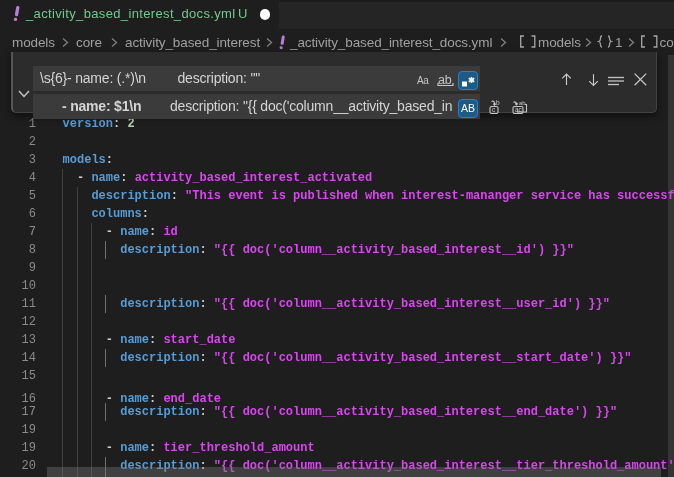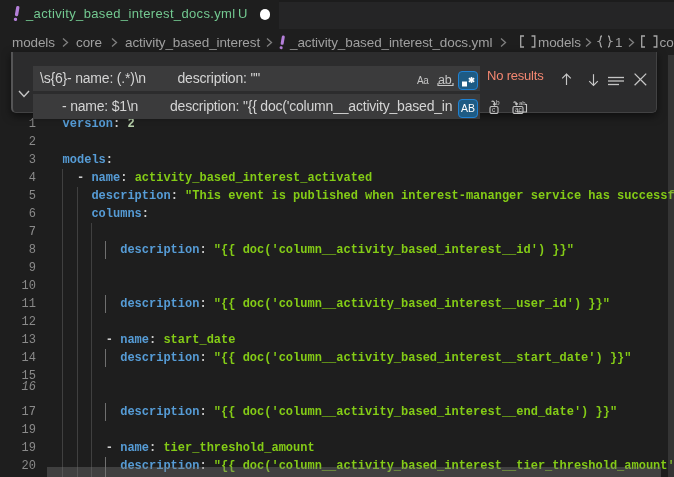--- a/index.html
+++ b/index.html
@@ -13,21 +13,21 @@
   #tabdot{left:260px;top:9.3px;width:10.3px;height:10.3px;border-radius:50%;background:#ffffff;}
   
   #crumbs{left:0;top:29px;width:674px;height:26px;background:#1e1e1e;color:#a0a0a0;font-size:13.5px;}
   .ci{position:absolute;top:0;height:27px;line-height:27px;white-space:pre;letter-spacing:-0.1px;}
   .chev{position:absolute;top:9px;width:9px;height:9px;}
   
   .codeline{position:absolute;left:0;width:674px;height:18px;line-height:18px;font-family:"Liberation Mono",monospace;font-size:12px;font-weight:bold;white-space:pre;color:#cccccc;overflow:hidden;}
   .ln{position:absolute;left:0;top:0;width:36px;text-align:right;color:#8a8a8a;font-weight:normal;}
   .ct{position:absolute;left:62.6px;top:0;}
   .k{color:#569cd6;}
-  .s{color:#84cc16;}
+  .s{color:#d946ef;}
   .n{color:#b5cea8;}
   .guide{position:absolute;width:1px;background:#404040;}
   .guideb{position:absolute;width:1px;background:#6f6f6f;}
   
   #vsb{left:668px;top:55px;width:6px;height:422px;background:rgba(121,121,121,0.25);}
   #hsb{left:47px;top:467px;width:614px;height:10px;background:rgba(121,121,121,0.38);}
   
   #findw{left:11px;top:52px;width:646px;height:61px;background:#2c2c2d;border:1px solid #424243;border-left:2px solid #555556;border-top:none;border-radius:0 0 5px 5px;box-sizing:border-box;box-shadow:0 3px 9px rgba(0,0,0,0.55);}
   .finput{position:absolute;left:22px;width:447px;height:25px;background:#3b3b3c;}
   #fi1{top:3px;}
@@ -105,30 +105,30 @@
     <span class="ci" style="left:659.5px;">col</span>
   </div>
 
   <div id="code">
   <div class="codeline" style="top:115px;"><span class="ln">1</span><span class="ct"><span class="k">version</span><span>: </span><span class="n">2</span></span></div>
   <div class="codeline" style="top:133px;"><span class="ln">2</span><span class="ct"></span></div>
   <div class="codeline" style="top:151px;"><span class="ln">3</span><span class="ct"><span class="k">models</span><span>:</span></span></div>
   <div class="codeline" style="top:169px;"><span class="ln">4</span><span class="ct"><span>  - </span><span class="k">name</span><span>: </span><span class="s">activity_based_interest_activated</span></span></div>
   <div class="codeline" style="top:187px;"><span class="ln">5</span><span class="ct"><span>    </span><span class="k">description</span><span>: </span><span class="s">"This event is published when interest-mananger service has successfully</span></span></div>
   <div class="codeline" style="top:205px;"><span class="ln">6</span><span class="ct"><span>    </span><span class="k">columns</span><span>:</span></span></div>
-  <div class="codeline" style="top:223px;"><span class="ln">7</span></div>
+  <div class="codeline" style="top:223px;"><span class="ln">7</span><span class="ct"><span>      - </span><span class="k">name</span><span>: </span><span class="s">id</span></span></div>
   <div class="codeline" style="top:241px;"><span class="ln">8</span><span class="ct"><span>        </span><span class="k">description</span><span>: </span><span class="s">"{{ doc('column__activity_based_interest__id') }}"</span></span></div>
   <div class="codeline" style="top:259px;"><span class="ln">9</span><span class="ct"></span></div>
   <div class="codeline" style="top:277px;"><span class="ln">10</span></div>
   <div class="codeline" style="top:295px;"><span class="ln">11</span><span class="ct"><span>        </span><span class="k">description</span><span>: </span><span class="s">"{{ doc('column__activity_based_interest__user_id') }}"</span></span></div>
   <div class="codeline" style="top:313px;"><span class="ln">12</span><span class="ct"></span></div>
   <div class="codeline" style="top:331px;"><span class="ln">13</span><span class="ct"><span>      - </span><span class="k">name</span><span>: </span><span class="s">start_date</span></span></div>
   <div class="codeline" style="top:349px;"><span class="ln">14</span><span class="ct"><span>        </span><span class="k">description</span><span>: </span><span class="s">"{{ doc('column__activity_based_interest__start_date') }}"</span></span></div>
   <div class="codeline" style="top:367px;padding-left:30px;"><span class="ln">15</span><span class="ct"></span></div>
-  <div class="codeline" style="top:378px;font-style:italic;"><span class="ln">16</span></div>
+  <div class="codeline" style="top:390px;"><span class="ln">16</span><span class="ct"><span>      - </span><span class="k">name</span><span>: </span><span class="s">end_date</span></span></div>
   <div class="codeline" style="top:403px;"><span class="ln">17</span><span class="ct"><span>        </span><span class="k">description</span><span>: </span><span class="s">"{{ doc('column__activity_based_interest__end_date') }}"</span></span></div>
   <div class="codeline" style="top:421px;"><span class="ln">19</span><span class="ct"></span></div>
   <div class="codeline" style="top:439px;padding-left:36px;"><span class="ln">19</span><span class="ct"><span>      - </span><span class="k">name</span><span>: </span><span class="s">tier_threshold_amount</span></span></div>
   <div class="codeline" style="top:457px;"><span class="ln">20</span><span class="ct"><span>        </span><span class="k">description</span><span>: </span><span class="s">"{{ doc('column__activity_based_interest__tier_threshold_amount') }}"</span></span></div>
   </div>
 
   <div class="guide" style="left:62px;top:169px;height:308px;"></div>
   <div class="guide" style="left:76.6px;top:187px;height:290px;"></div>
   <div class="guide" style="left:91px;top:223px;height:254px;"></div>
   <div class="guideb" style="left:105.4px;top:241px;height:18px;"></div>
@@ -158,21 +158,20 @@
     </svg>
     <div class="bluebox" style="left:447px;top:8px;"></div>
     <svg class="abs" style="left:447px;top:8px;" width="20" height="19" viewBox="0 0 20 19">
       <rect x="4" y="10.5" width="5" height="5" fill="#ffffff"></rect>
       <g stroke="#ffffff" stroke-width="1.6">
         <line x1="13.5" y1="6" x2="13.5" y2="12"></line>
         <line x1="10.8" y1="7.3" x2="16.2" y2="10.7"></line>
         <line x1="10.8" y1="10.7" x2="16.2" y2="7.3"></line>
       </g>
     </svg>
-    <div id="noresults">No results</div>
 
     <svg class="abs" style="left:548px;top:9px;" width="15" height="15" viewBox="0 0 15 15">
       <g fill="none" stroke="#c8c8c8" stroke-width="1.15">
         <line x1="7.5" y1="1.8" x2="7.5" y2="13"></line>
         <polyline points="3.2,6.3 7.5,2 11.8,6.3"></polyline>
       </g>
     </svg>
     <svg class="abs" style="left:575px;top:9px;" width="15" height="15" viewBox="0 0 15 15">
       <g fill="none" stroke="#c8c8c8" stroke-width="1.15">
         <line x1="7.5" y1="2.2" x2="7.5" y2="13.4"></line>
@@ -186,21 +185,21 @@
         <line x1="1" y1="11.5" x2="12" y2="11.5"></line>
       </g>
     </svg>
     <svg class="abs" style="left:622px;top:9px;" width="16" height="15" viewBox="0 0 16 15">
       <g stroke="#c8c8c8" stroke-width="1.25">
         <line x1="1.6" y1="1.6" x2="13.2" y2="13.2"></line>
         <line x1="13.2" y1="1.6" x2="1.6" y2="13.2"></line>
       </g>
     </svg>
 
-    <div class="ftext" id="r2a" style="left:51px;top:31px;">- name: $1\n</div>
+    <div class="ftext" id="r2a" style="left:51px;top:31px;font-weight:bold;">- name: $1\n</div>
     <div class="ftext" id="r2b" style="left:159px;top:31px;width:287px;overflow:hidden;">description: "{{ doc('column__activity_based_in</div>
     <div class="bluebox" style="left:447px;top:36px;"></div>
     <div class="abs" style="left:447px;top:36px;width:20px;height:19px;line-height:19px;text-align:center;color:#ffffff;font-size:10.5px;letter-spacing:0px;">AB</div>
 
     <svg class="abs" style="left:477px;top:37px;" width="13" height="14" viewBox="0 0 13 14">
       <g stroke="#c5c5c5" fill="none" stroke-width="1.1">
         <path d="M3.5,1.5 q2,-1 3,1 l0,2.5"></path>
         <path d="M5.2,3.6 L6.5,5.2 L7.8,3.6" fill="none"></path>
         <text x="8" y="5" font-size="6.5" fill="#c5c5c5" stroke="none" font-family="Liberation Sans">b</text>
         <rect x="2" y="6.5" width="8" height="7" rx="1.5"></rect>

